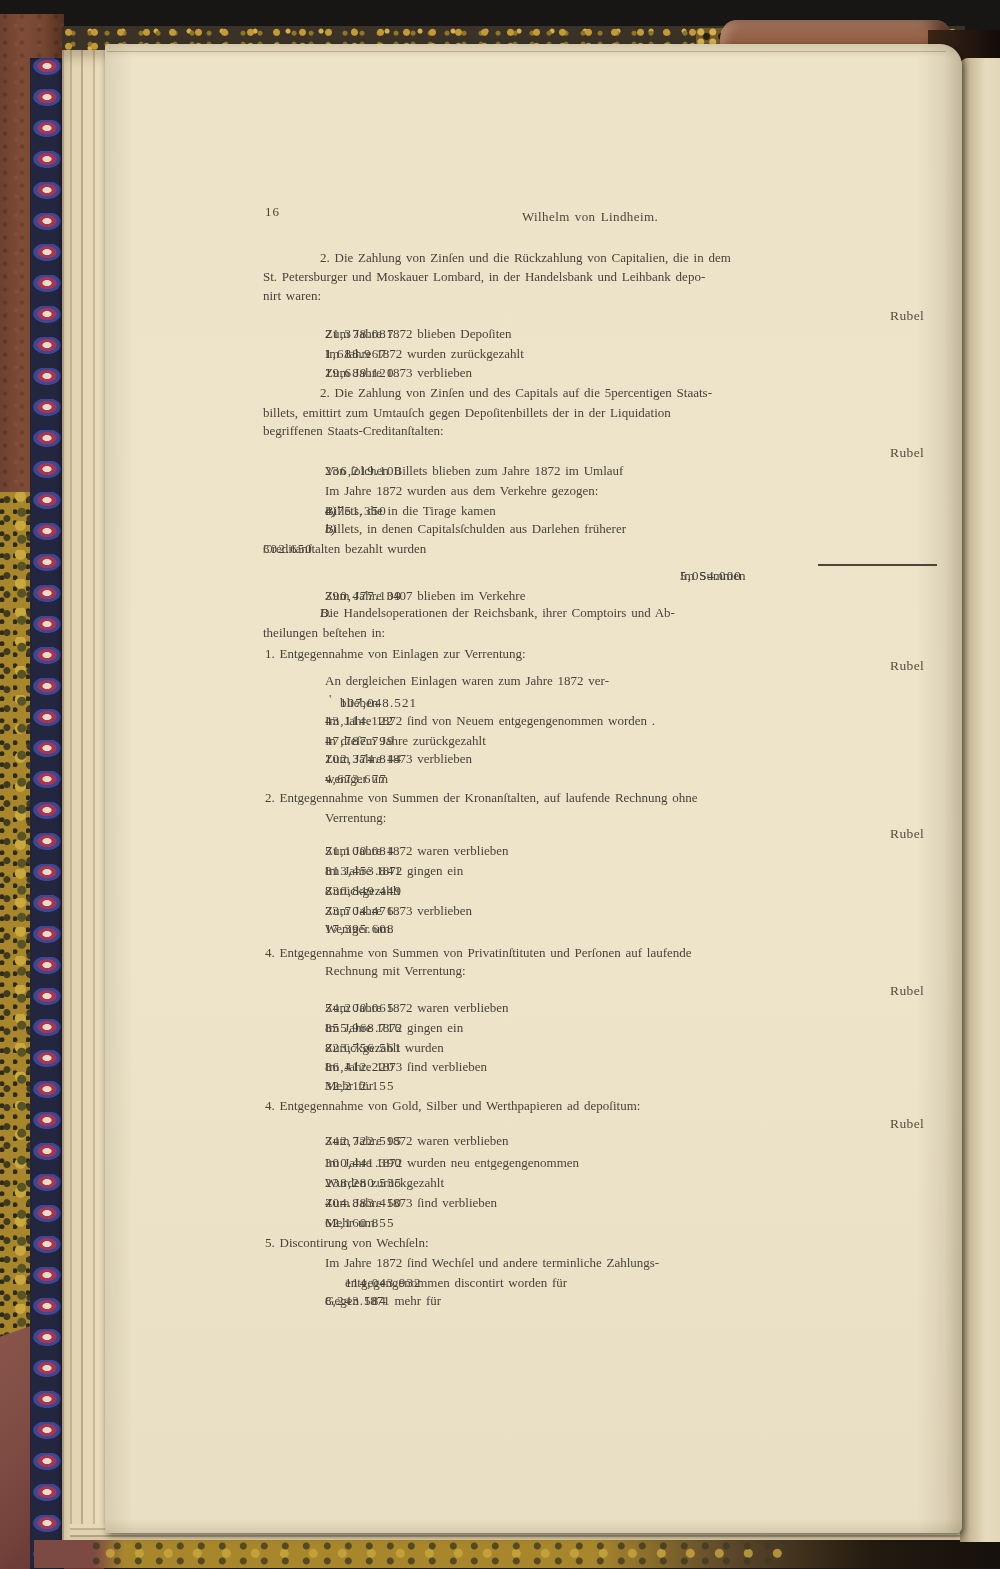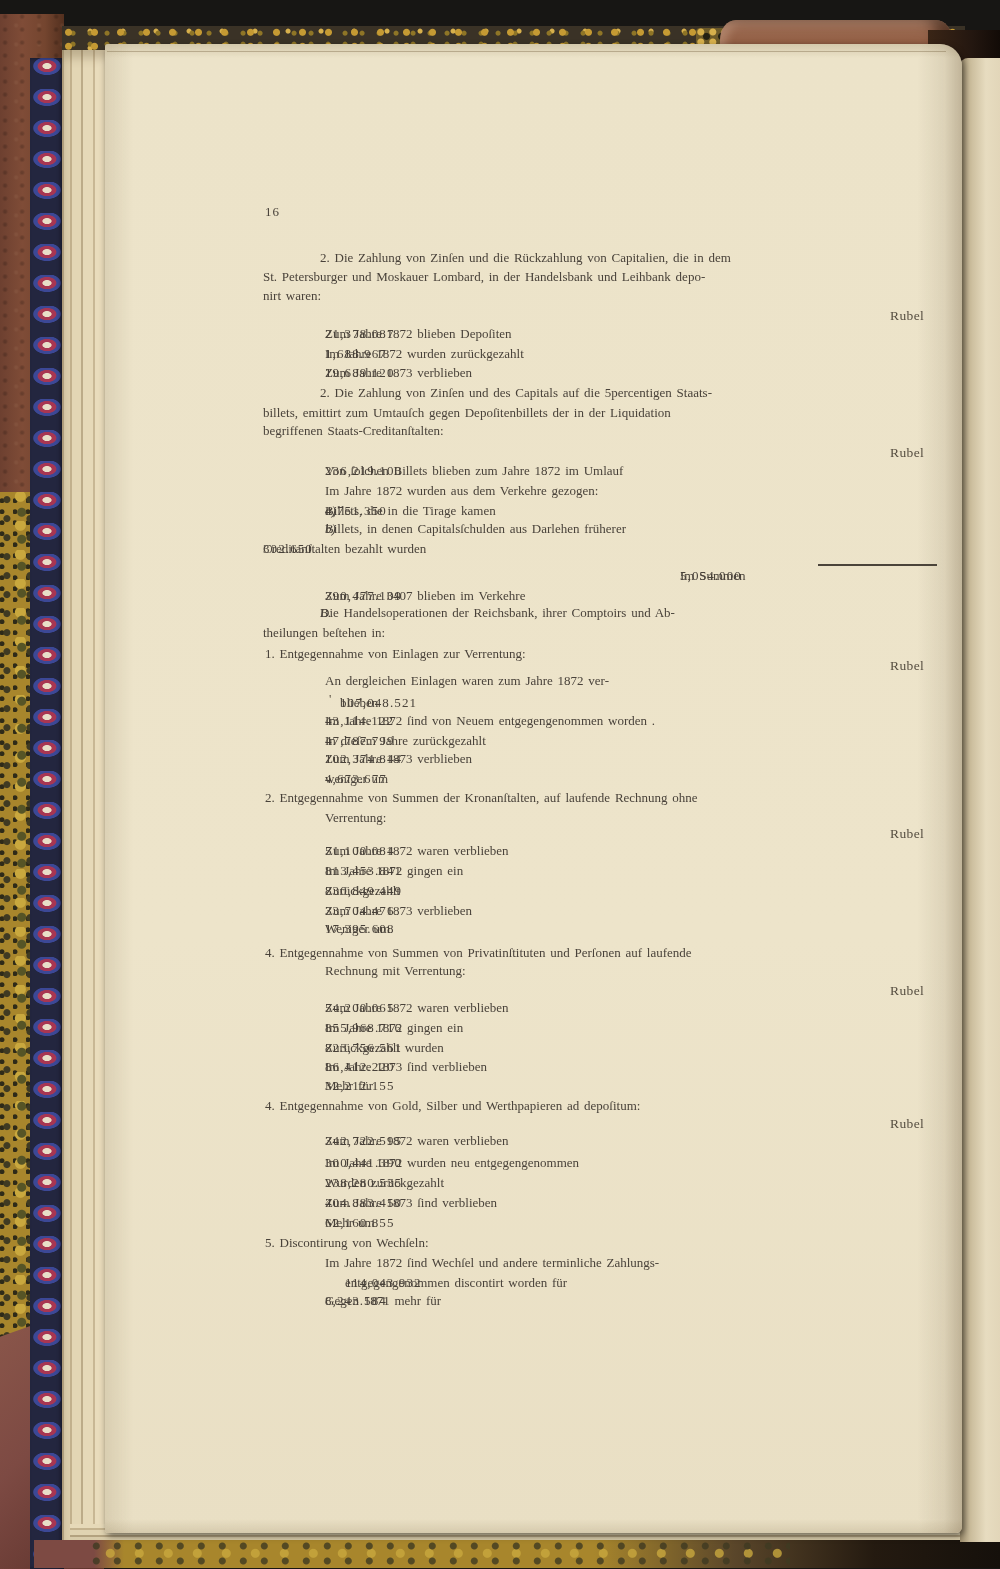--- a/index.html
+++ b/index.html
@@ -104,20 +104,21 @@
   <div class="page-stack-left"></div>
   <div class="page-bottom-shadow"></div>
   <div class="page-stack-bottom"></div>
   <div class="board-bottom"></div>
   <div class="board-bottom-dots"></div>
   <div class="facing-page"></div>
 
   <div class="page">
     <div class="text-layer">
       <div class="ln page-number">16</div>
+      <div class="ln running-header">Wilhelm von Lindheim.</div>
 
     <div class="ln just" style="top: 204px; left: 215px; width: 614px;">
           <span class="t">2. Die Zahlung von Zinſen und die Rückzahlung von Capitalien, die in dem</span>
         </div>
         <div class="ln just" style="top: 223px; left: 158px; width: 671px;">
           <span class="t">St. Petersburger und Moskauer Lombard, in der Handelsbank und Leihbank depo-</span>
         </div>
         <div class="ln " style="top: 242px; left: 158px; width: 671px;">
           <span class="t">nirt waren:</span>
         </div>

